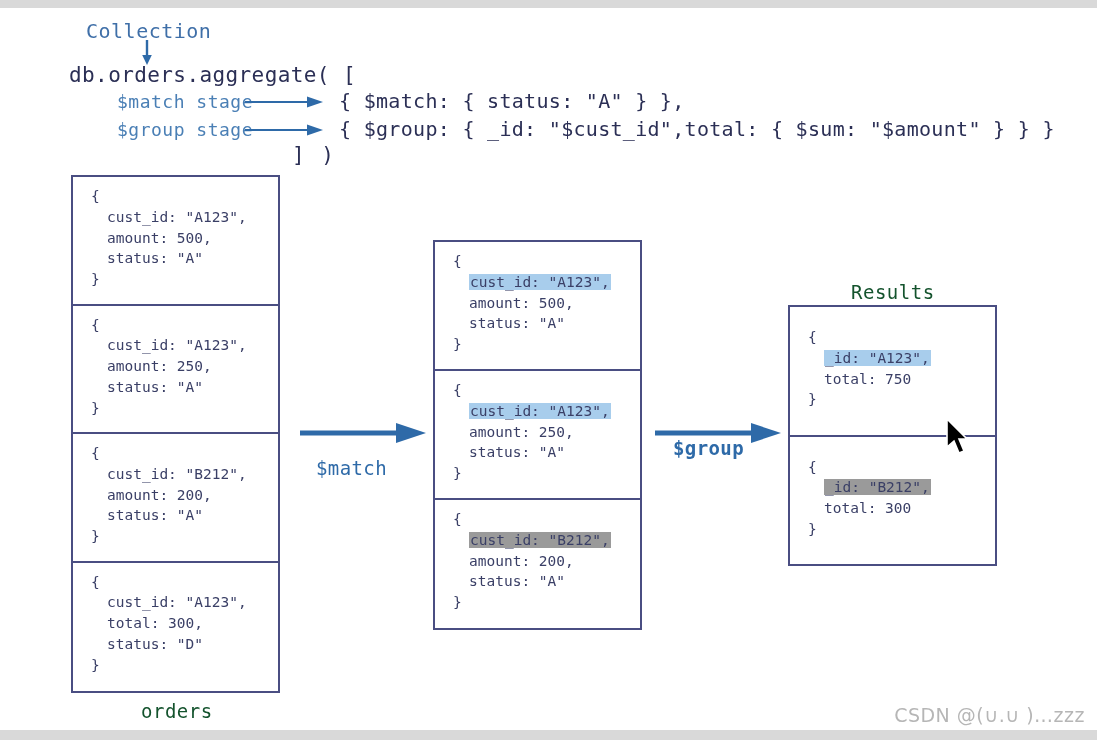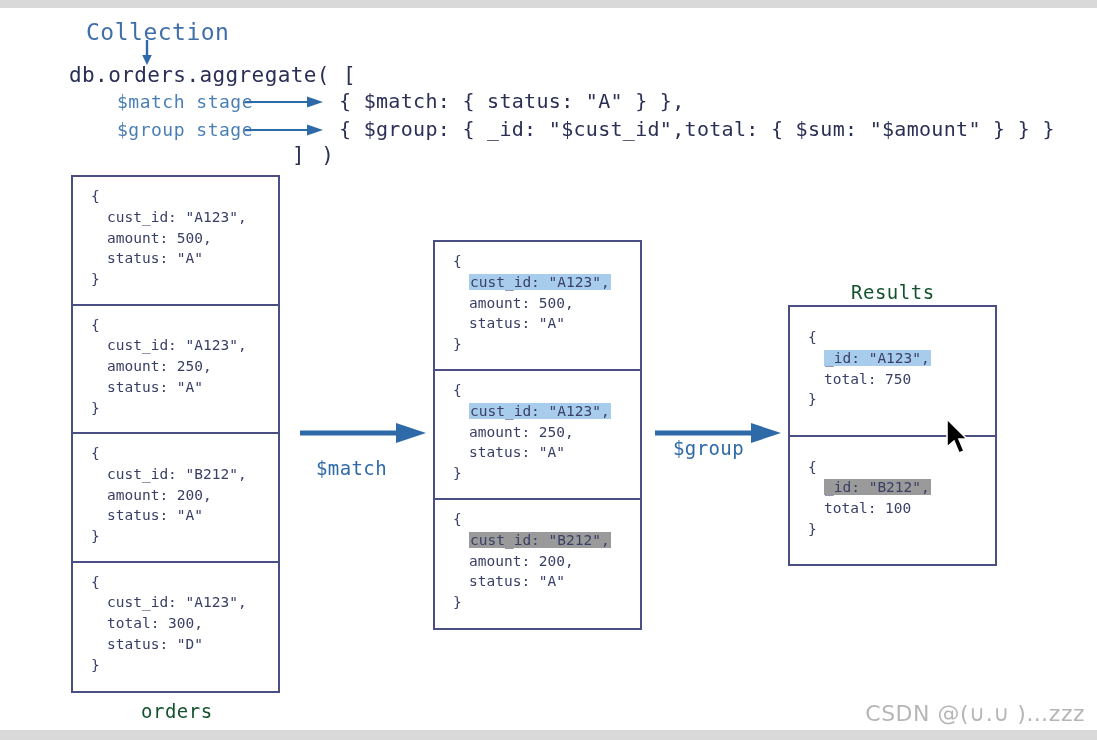--- a/index.html
+++ b/index.html
@@ -32,21 +32,21 @@
   
   .mono {
     font-family: "DejaVu Sans Mono", monospace;
     white-space: pre;
   }
 
   
   .collection-label {
     position: absolute;
     left: 86px; top: 19px;
-    font-size: 23px;
+    font-size: 20px;
     color: #3f6fa8;
     letter-spacing: 0.5px;
   }
   .collection-arrow {
     position: absolute;
     left: 140px; top: 40px;
     width: 14px; height: 26px;
   }
 
   
@@ -158,35 +158,35 @@
   #match-arrow  { left: 300px; top: 422px; }
   #group-arrow  { left: 655px; top: 422px; }
 
   .pipe-label {
     position: absolute;
     font-size: 19px;
     color: #2e6aa8;
     letter-spacing: 0.4px;
   }
   #match-arrow-label { left: 316px; top: 437px; margin-top: 20px; }
-  #group-arrow-label { left: 673px; top: 437px; }
+  #group-arrow-label { left: 673px; top: 437px; font-weight: bold; }
 
   
   #cursor {
     position: absolute;
     left: 946px; top: 418px;
     width: 26px; height: 40px;
   }
 
   
   #watermark {
     position: absolute;
     right: 12px; bottom: 14px;
     font-family: "DejaVu Sans", sans-serif;
-    font-size: 22px;
+    font-size: 19px;
     color: #b6b6b6;
     letter-spacing: 0.5px;
   }
 </style>
 </head>
 <body>
 
 <div class="top-strip"></div>
 <div class="bottom-strip"></div>
 
@@ -275,21 +275,21 @@
 
 <div class="caption mono" id="results-caption">Results</div>
 <div class="docbox" id="results-box">
   <div class="doc-entry"><span>{</span>
 <span class="ind"><span class="hl-blue">_id: "A123",</span></span>
 <span class="ind">total: 750</span>
 <span>}</span></div>
 
   <div class="doc-entry"><span>{</span>
 <span class="ind"><span class="hl-gray">_id: "B212",</span></span>
-<span class="ind">total: 100</span>
+<span class="ind">total: 300</span>
 <span>}</span></div>
 </div>
 
 <svg id="cursor" viewBox="0 0 26 40">
   <polygon points="1,1 1,29 8,23 13,35 18,33 13,21 21,21" fill="#000000" stroke="#ffffff" stroke-width="1.6"></polygon>
 </svg>
 
 <div id="watermark">CSDN @(∪.∪ )…zzz</div>
 
 </body></html>

